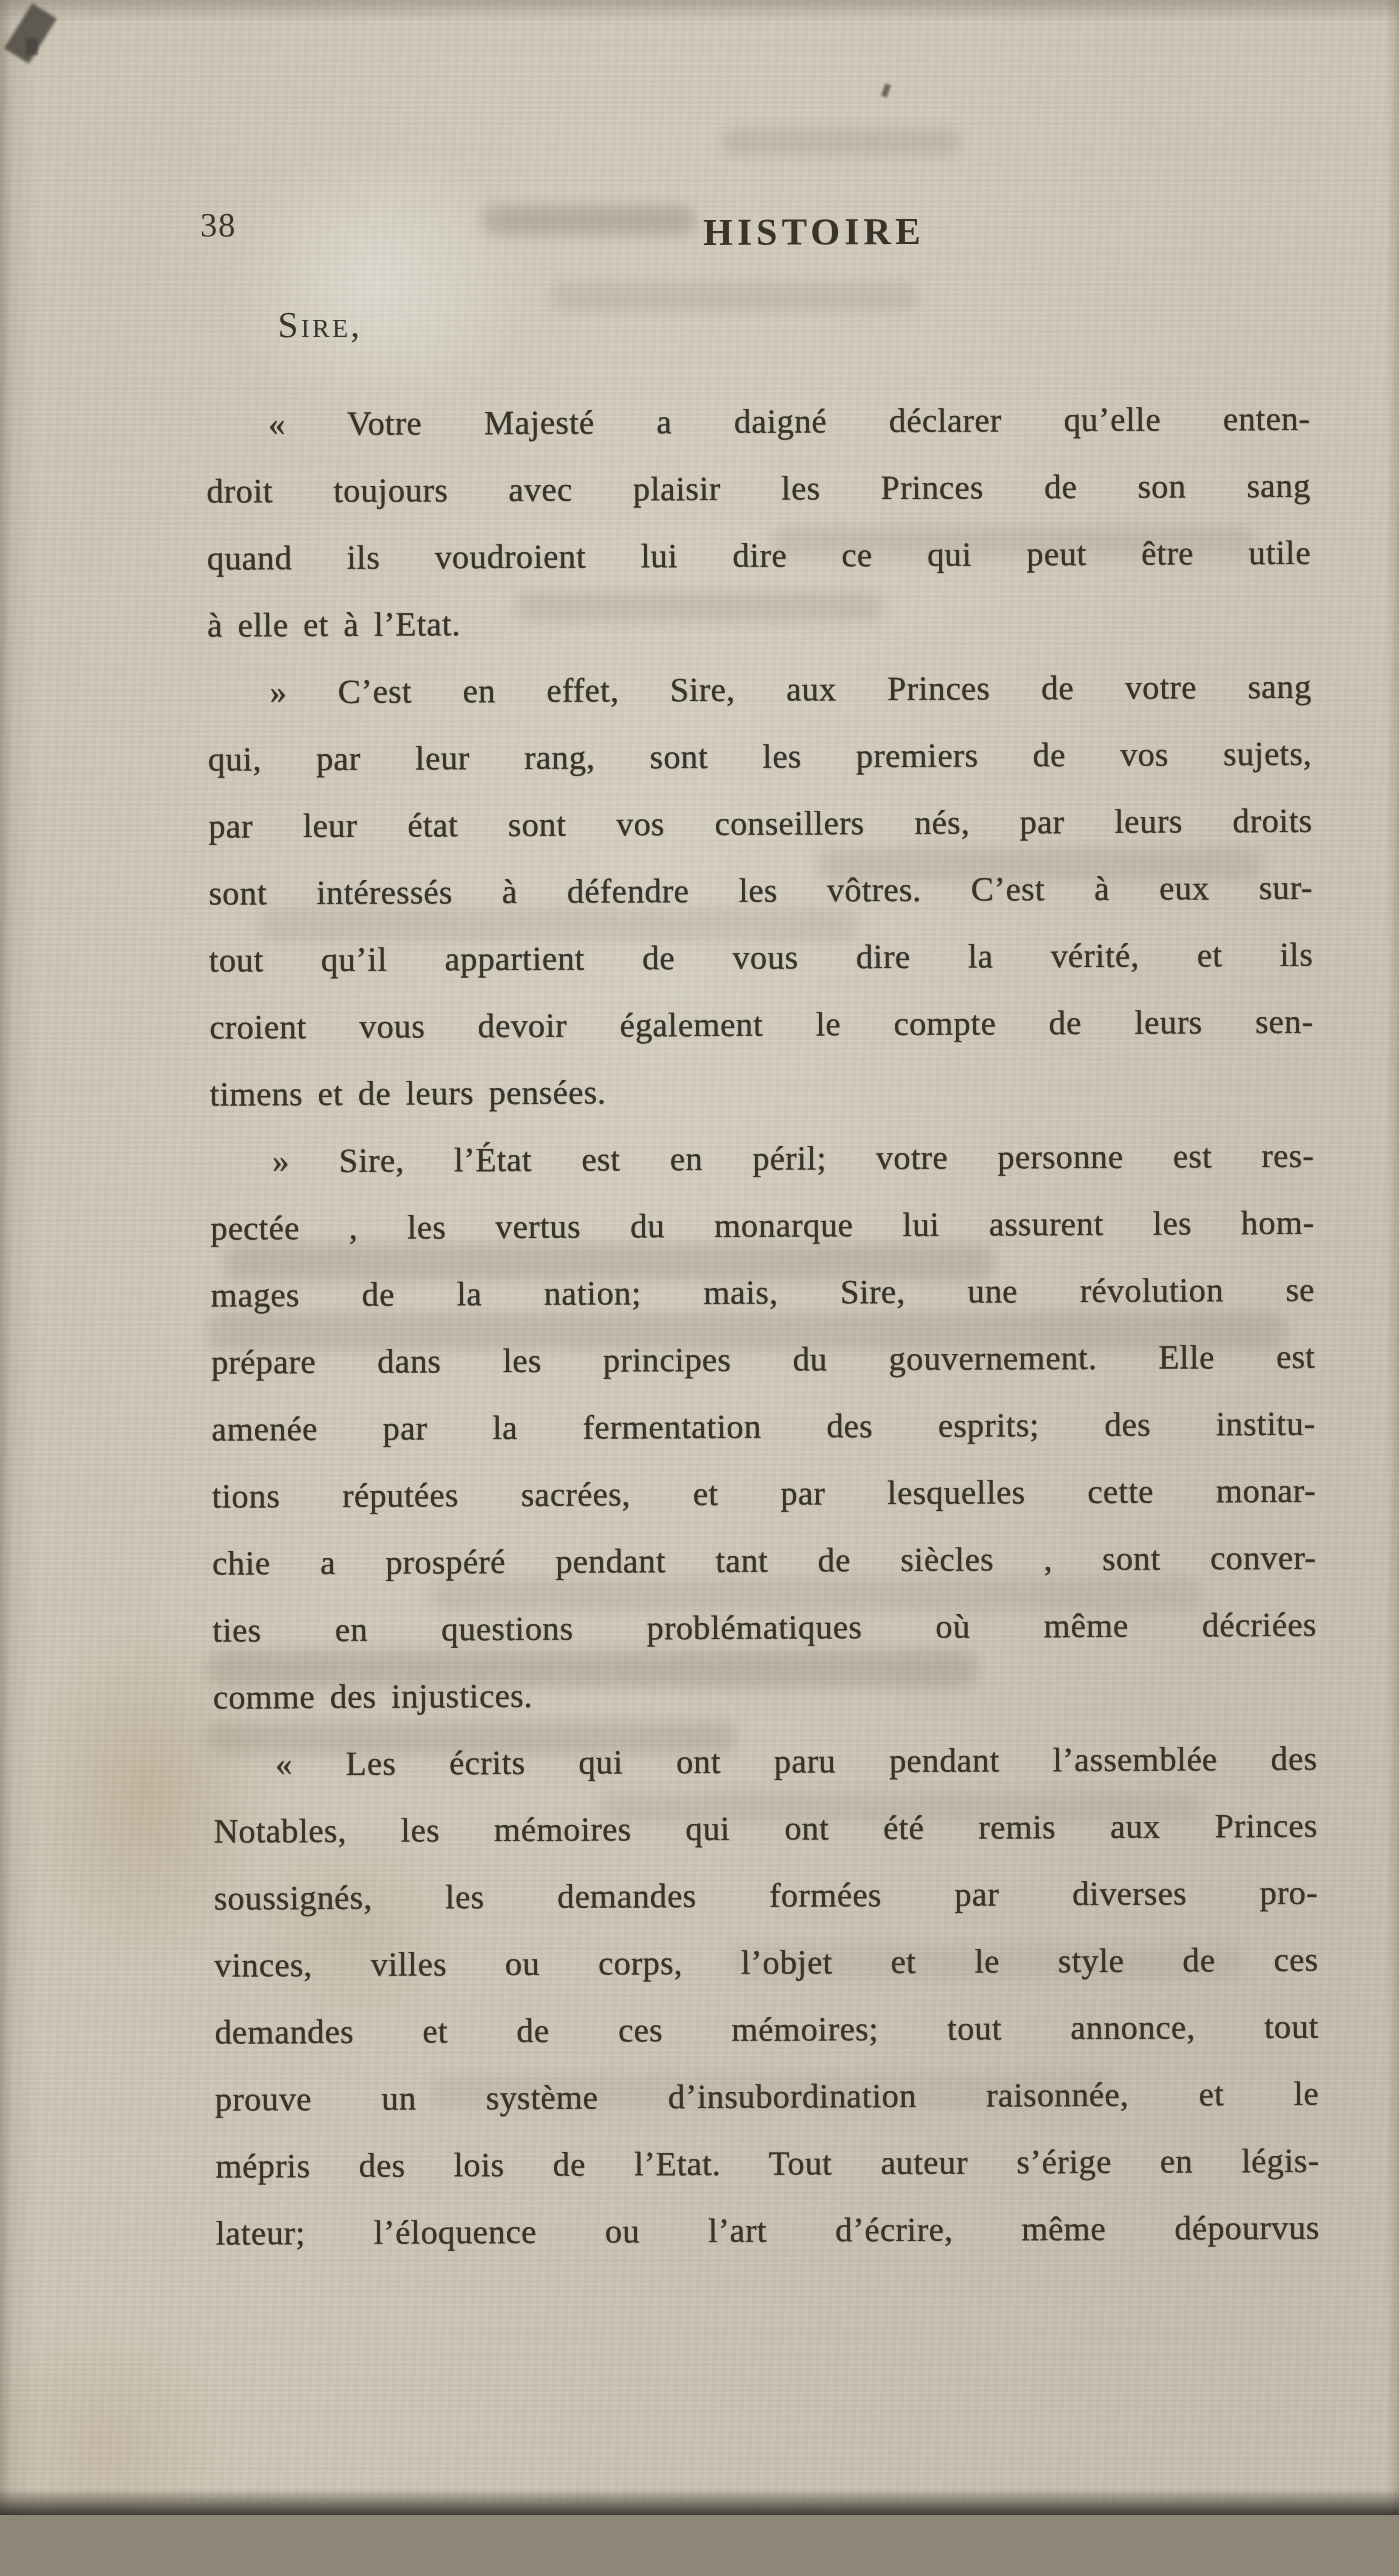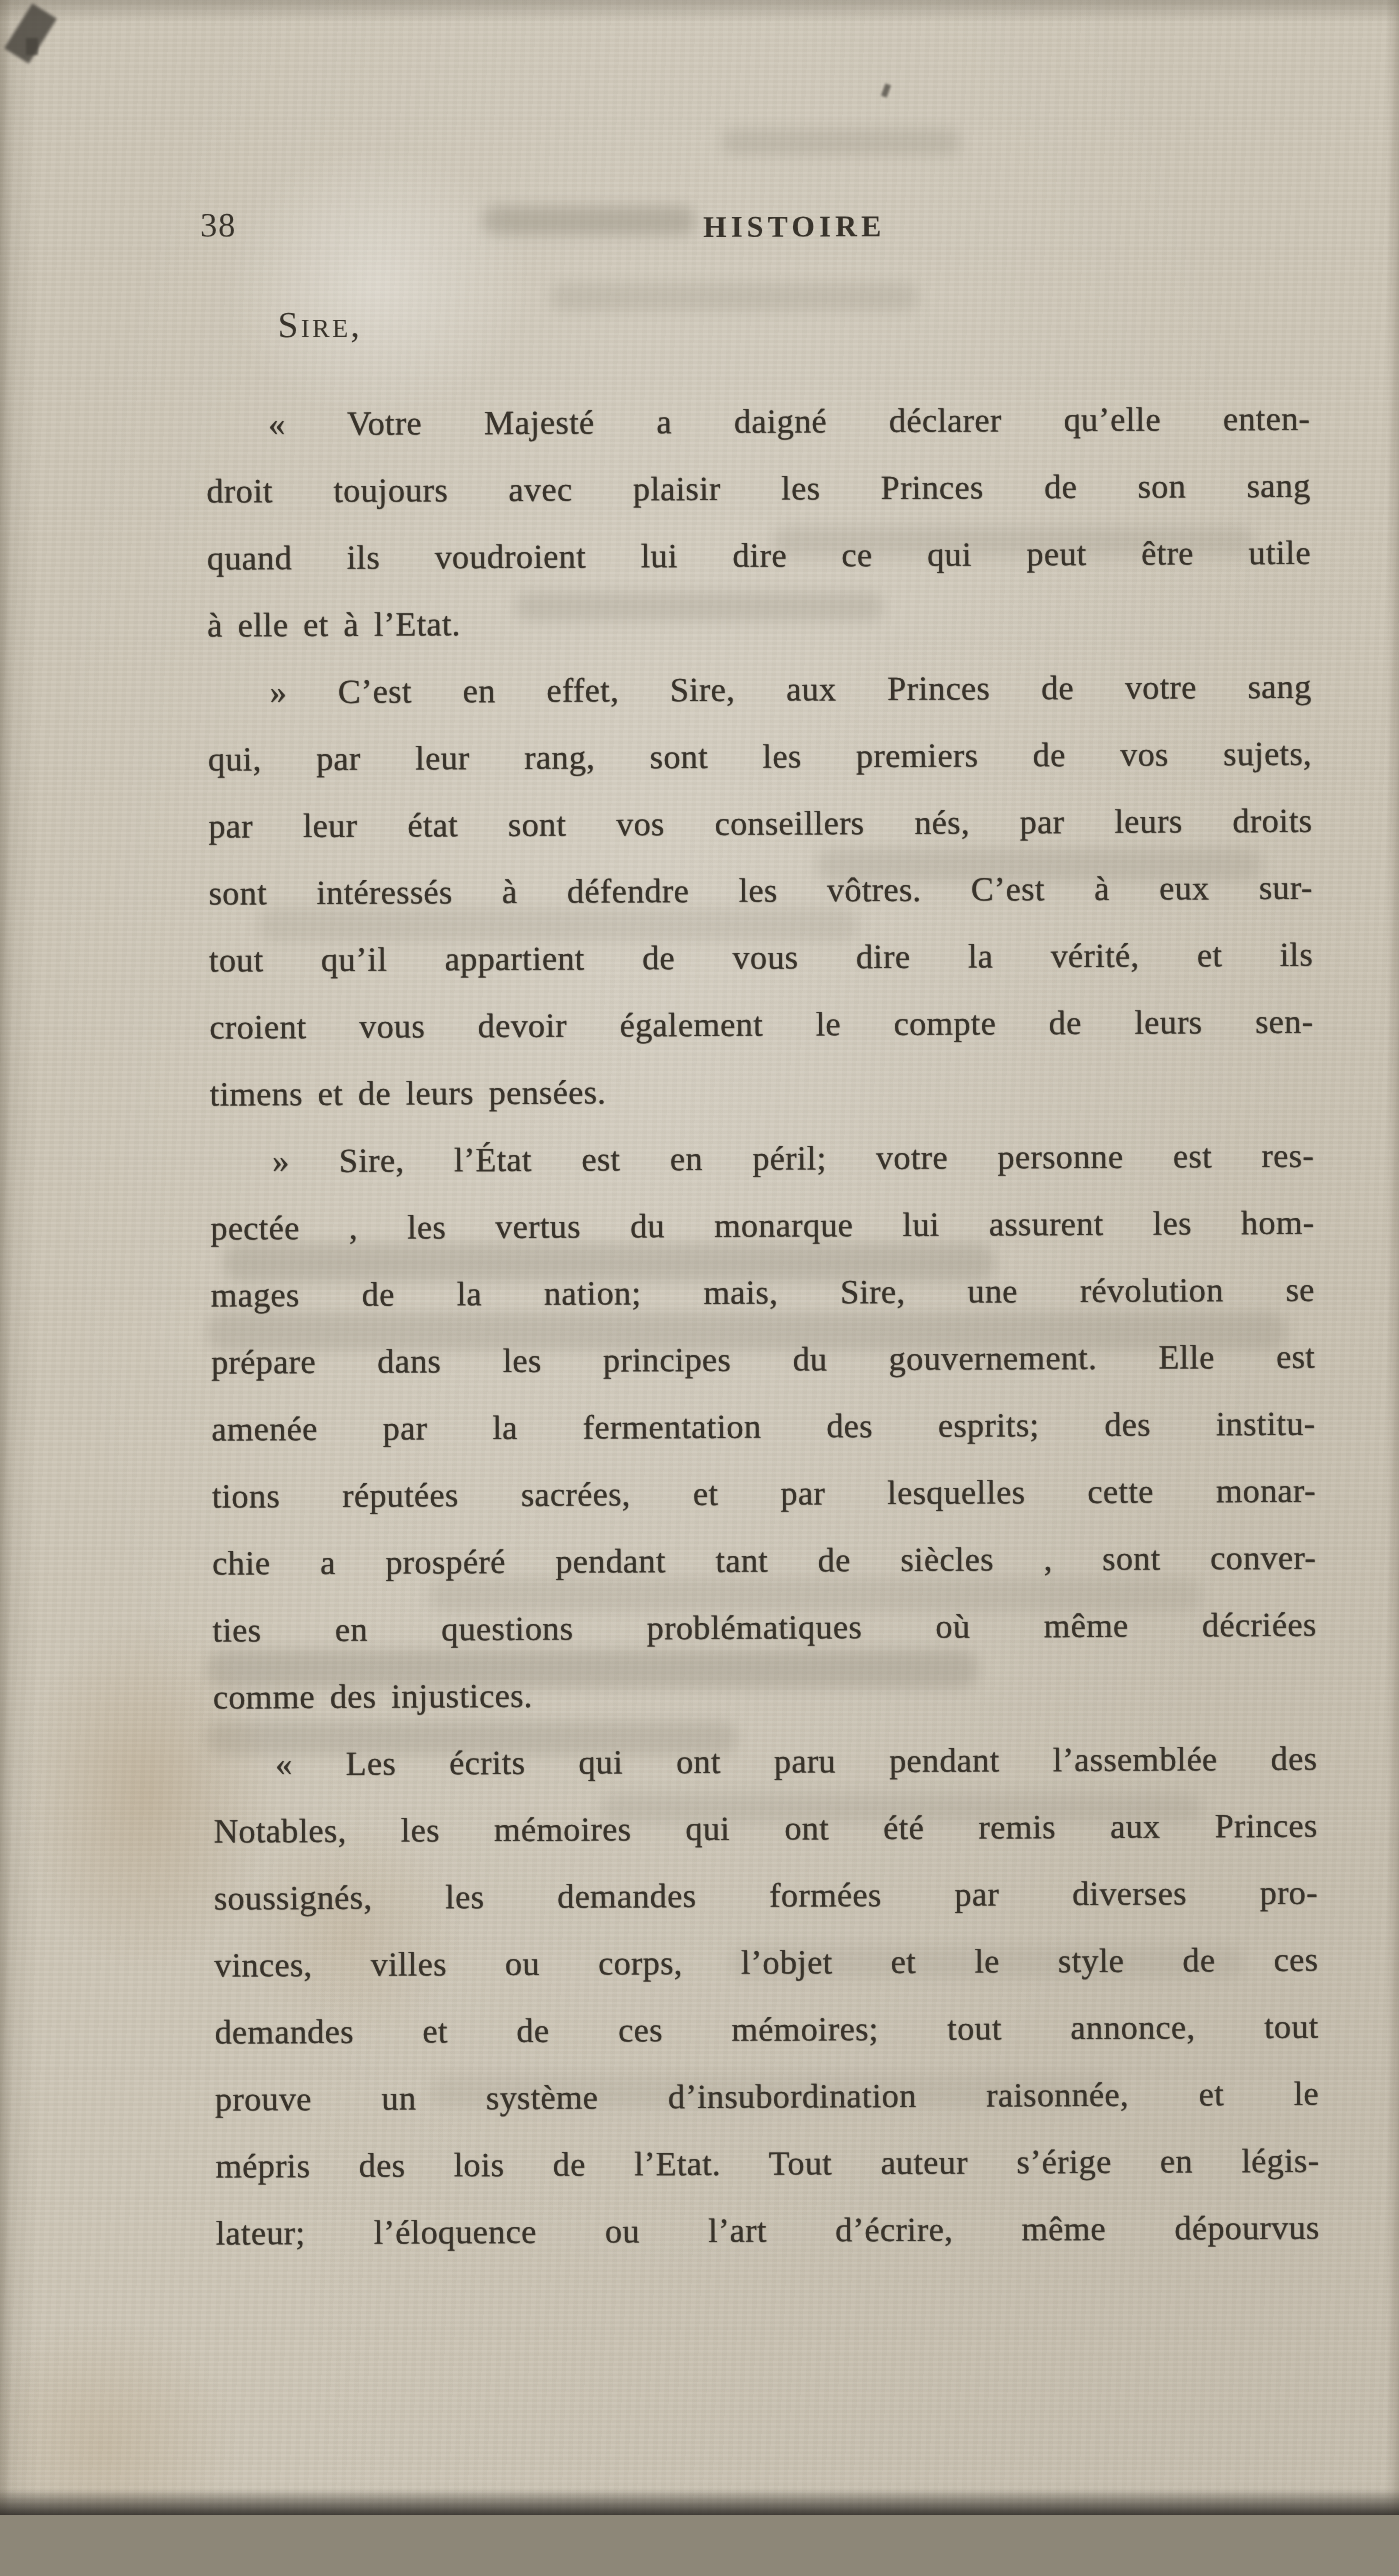--- a/index.html
+++ b/index.html
@@ -21,21 +21,21 @@
   }
   .smudge{position:absolute;background:#756f60;filter:blur(6.9px);border-radius:20.6px;pointer-events:none;}
   .stain{position:absolute;border-radius:50%;pointer-events:none;}
   .speck{position:absolute;background:#45413a;pointer-events:none;}
   .bottom-shadow{
     position:absolute;left:0;bottom:0;width:100%;height:26px;
     background:linear-gradient(180deg, rgba(0,0,0,0) 0%, rgba(62,58,51,0.45) 45%, rgba(43,40,36,0.88) 100%);
   }
   .content{position:absolute;left:0;top:0;width:100%;transform:rotate(-0.3deg);}
   .page-number{position:absolute;left:199px;top:204px;font-size:34px;letter-spacing:0.9px;}
-  .running-header{position:absolute;left:702px;top:210px;font-size:30px;font-weight:700;letter-spacing:4.3px;}
+  .running-header{position:absolute;left:702px;top:210px;font-size:38px;font-weight:700;letter-spacing:4.3px;}
   .salutation{position:absolute;left:276px;top:301px;font-size:37px;font-variant:small-caps;letter-spacing:2.6px;}
   .text-block{position:absolute;left:204px;top:388px;width:1104px;}
   .line{
     height:67px;line-height:67px;font-size:34px;
     letter-spacing:0.4px;word-spacing:6px;
     text-align:justify;text-align-last:justify;
     white-space:normal;overflow:visible;
     text-shadow:0 0 0.9px rgba(56,50,40,0.8), 0.5px 0.5px 0 rgba(56,50,40,0.28);
   }
   .line.first{padding-left:62px;}

